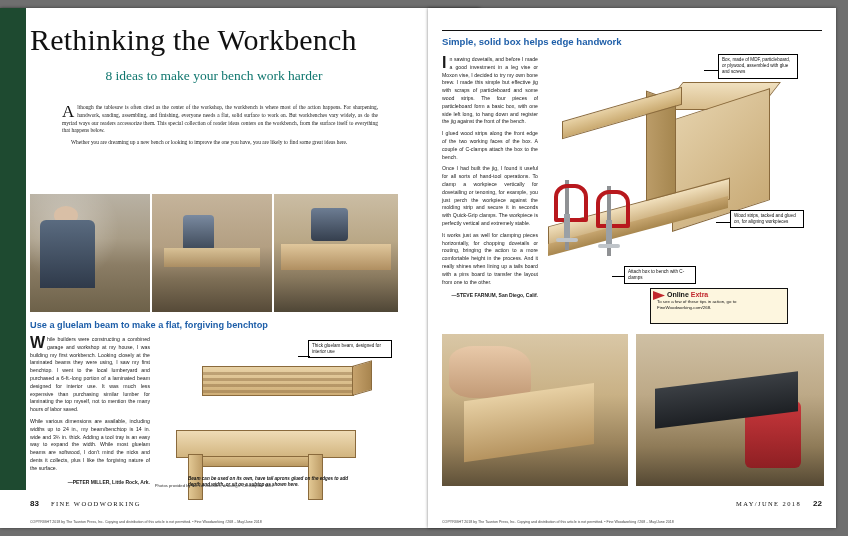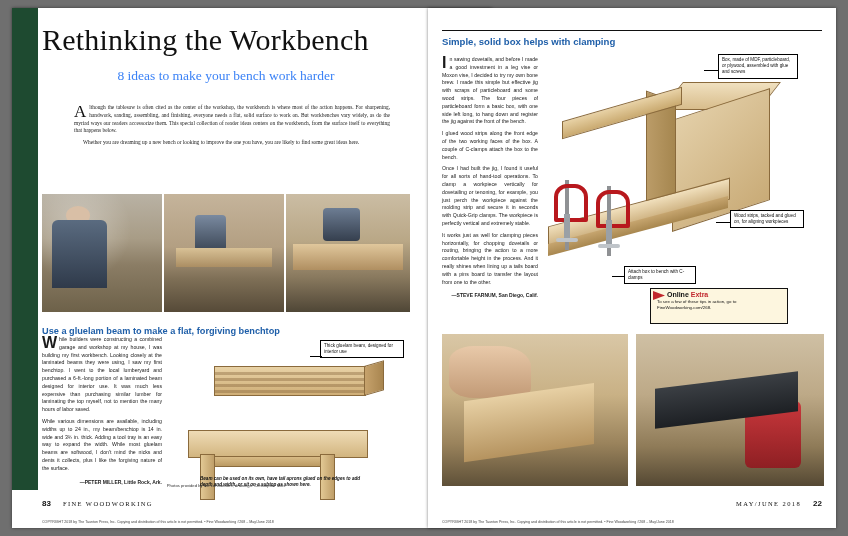--- a/index.html
+++ b/index.html
@@ -3,34 +3,34 @@
 <meta charset="utf-8">
 <style>
   html,body{margin:0;padding:0;}
   body{
     width:848px;height:536px;overflow:hidden;
     background:#6f6f6f;
     font-family:"Liberation Serif", serif;
   }
   .spread{position:relative;width:848px;height:536px;}
   .page{position:absolute;top:8px;height:520px;background:#ffffff;box-shadow:0 0 3px rgba(0,0,0,.5);}
-  .page-left{left:12px;width:480px;}
+  .page-left{left:0;width:480px;}
   .page-right{left:428px;width:408px;}
 
   
   .left-inner{position:relative;width:100%;height:100%;overflow:hidden;}
   .green-band{position:absolute;left:0;top:0;width:26px;height:482px;background:#1e4a30;}
   .title-area{position:absolute;left:30px;top:16px;width:368px;}
   .headline{
     font-family:"Liberation Serif", serif;
     font-size:30px;letter-spacing:.2px;color:#111;line-height:1.05;
     font-weight:400;
   }
   .deck{
-    margin-top:12px;text-align:center;font-size:13.5px;color:#3b82f6;
+    margin-top:12px;text-align:center;font-size:13.5px;color:#0f766e;
     font-family:"Liberation Serif", serif;
   }
   .intro{
     position:absolute;left:62px;top:96px;width:316px;
     font-size:5.4px;line-height:1.45;text-align:justify;color:#1a1a1a;
   }
   .intro p{margin:0 0 4px 0;text-indent:9px;}
   .intro p.first{text-indent:0;}
   .dropcapA{
     float:left;font-size:17px;line-height:13px;padding:1px 3px 0 0;
@@ -64,21 +64,21 @@
     background:linear-gradient(to bottom,#cbbda4 0%,#b9a786 40%,#8a7a5f 70%,#4f4636 100%);
     position:relative;}
   .shop3:after{content:"";position:absolute;left:6%;top:42%;width:88%;height:22%;
     background:linear-gradient(to bottom,#e0c79c,#b08f61);}
   .shop3:before{content:"";position:absolute;left:30%;top:12%;width:30%;height:28%;
     background:linear-gradient(to bottom,#6d7d93,#353f4e);border-radius:4px;}
 
   .sub-blue{
     position:absolute;left:30px;top:312px;width:368px;
     color:#1f5fa9;font-family:"Liberation Sans", sans-serif;
-    font-weight:bold;font-size:9.2px;margin-top:6px;
+    font-weight:bold;font-size:9.2px;
   }
   .story{
     position:absolute;left:30px;top:328px;width:120px;
     font-size:5.2px;line-height:1.5;text-align:justify;color:#1a1a1a;
     font-family:"Liberation Sans", sans-serif;
   }
   .story p{margin:0 0 4px 0;}
   .dropcapW{float:left;font-size:16px;line-height:12px;padding:1px 2px 0 0;font-weight:bold;}
   .byline{margin-top:6px;text-align:right;font-size:5px;font-weight:bold;}
 
@@ -242,21 +242,21 @@
         <span class="folio">83</span>
         <span class="mag" style="margin-left:8px;">FINE WOODWORKING</span>
       </div>
       <div class="copyright">COPYRIGHT 2018 by The Taunton Press, Inc. Copying and distribution of this article is not permitted. • Fine Woodworking #268 – May/June 2018</div>
     </div>
   </div>
 
   <div class="page page-right">
     <div class="right-inner">
       <div class="rule-top"></div>
-      <div class="r-head">Simple, solid box helps with clamping</div>
+      <div class="r-head">Simple, solid box helps edge handwork</div>
 
       <div class="r-col">
         <p><span class="dropcapI">I</span><span>n sawing dovetails, and before I made a good investment in a leg vise or Moxon vise, I decided to try my own bone brew. I made this simple but effective jig with scraps of particleboard and some wood strips. The four pieces of particleboard form a basic box, with one side left long, to hang down and register the jig against the front of the bench.</span></p>
         <p><span>I glued wood strips along the front edge of the two working faces of the box. A couple of C-clamps attach the box to the bench.</span></p>
         <p><span>Once I had built the jig, I found it useful for all sorts of hand-tool operations. To clamp a workpiece vertically for dovetailing or tenoning, for example, you just perch the workpiece against the molding strip and secure it in seconds with Quick-Grip clamps. The workpiece is perfectly vertical and extremely stable.</span></p>
         <p><span>It works just as well for clamping pieces horizontally, for chopping dovetails or routing, bringing the action to a more comfortable height in the process. And it really shines when lining up a tails board with a pins board to transfer the layout from one to the other.</span></p>
         <div class="r-byline">—STEVE FARNUM, San Diego, Calif.</div>
       </div>
 
       <div class="iso">

